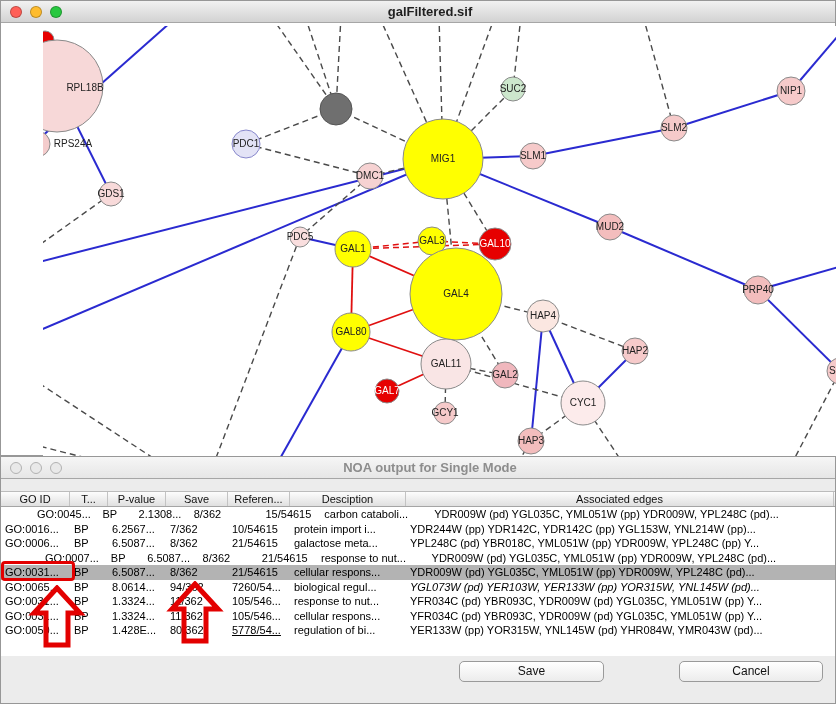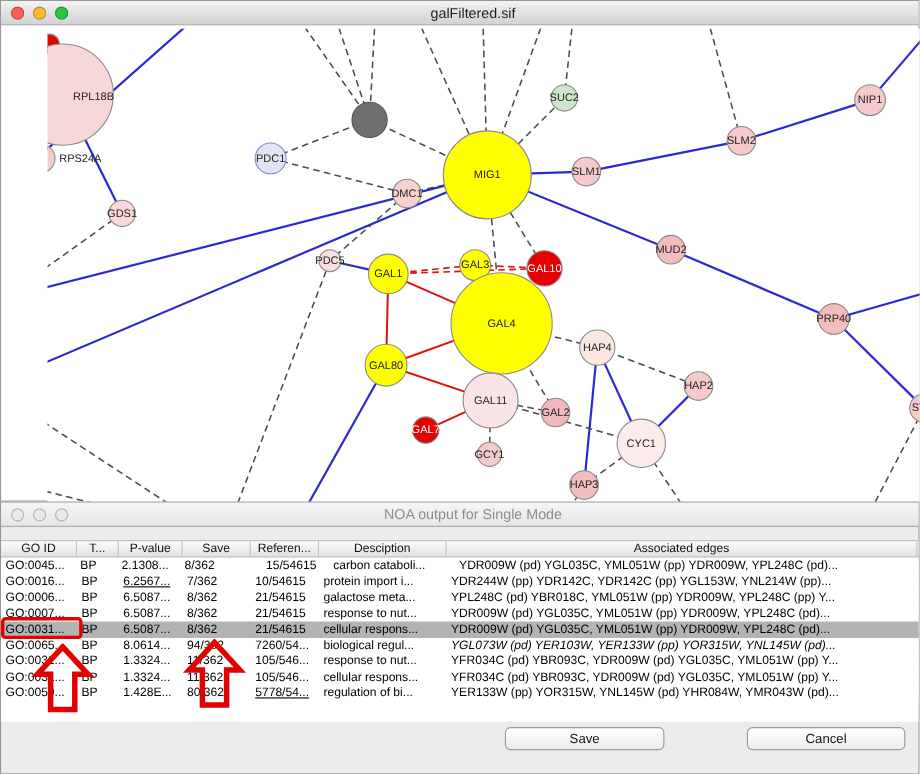--- a/index.html
+++ b/index.html
@@ -4,21 +4,21 @@
 <style>
   * { box-sizing: border-box; margin: 0; padding: 0; }
   body { font-family: "Liberation Sans", sans-serif; background: #c9c9c9; }
   .screen { position: relative; width: 836px; height: 704px; background: #d6d6d6; overflow: hidden; }
 
   .window { position: absolute; left: 0; width: 836px; }
   #network-window { top: 0; height: 456px; background: #fff; border: 1px solid #979797; }
   #table-window { top: 456px; height: 248px; background: #ececec; border: 1px solid #979797; }
 
   .titlebar { height: 22px; background: linear-gradient(#f2f2f2, #d2d2d2); border-bottom: 1px solid #a6a6a6; position: relative; text-align: center; }
-  .titlebar .title { font-size: 13px; line-height: 22px; color: #1f1f1f; font-weight: normal; padding-left: 24px; }
+  .titlebar .title { font-size: 13px; line-height: 22px; color: #1f1f1f; font-weight: bold; padding-left: 24px; }
   .titlebar.inactive { background: linear-gradient(#f6f6f6, #e6e6e6); }
   .titlebar.inactive .title { color: #8d8d8d; }
   .lights { position: absolute; left: 9px; top: 5px; display: flex; gap: 8px; }
   .light { width: 12px; height: 12px; border-radius: 50%; border: 1px solid rgba(0,0,0,0.25); }
   .light.red { background: #ff5f57; }
   .light.yellow { background: #febc2e; }
   .light.green { background: #28c840; }
   .light.gray { background: #e9e9e9; border-color: #b2b2b2; }
 
   #network-canvas { position: absolute; top: 25px; left: 0; width: 834px; height: 432px; background: #ffffff; overflow: hidden; margin-left: 42px; }
@@ -249,48 +249,48 @@
           <div class="th" style="width: 69px;">GO ID</div>
           <div class="th" style="width: 38px;">T...</div>
           <div class="th" style="width: 58px;">P-value</div>
           <div class="th" style="width: 62px;">Save</div>
           <div class="th" style="width: 62px;">Referen...</div>
           <div class="th" style="width: 116px;">Desciption</div>
           <div class="th" style="width: 428px;">Associated edges</div>
         </div>
       <div class="tbody" id="noa-tbody">
           <div class="tr">
-            <div class="td" style="width: 69px;">GO:0045...</div>
+            <div class="td" style="width: 69px; margin-left: 32px;">GO:0045...</div>
             <div class="td" style="width: 38px;">BP</div>
             <div class="td" style="width: 58px;">2.1308...</div>
             <div class="td" style="width: 62px;">8/362</div>
             <div class="td" style="width: 62px; margin-left: 13px;">15/54615</div>
             <div class="td" style="width: 116px;">carbon cataboli...</div>
             <div class="td" style="width: 428px;">YDR009W (pd) YGL035C, YML051W (pp) YDR009W, YPL248C (pd)...</div>
           </div>
           <div class="tr">
             <div class="td" style="width: 69px;">GO:0016...</div>
             <div class="td" style="width: 38px;">BP</div>
-            <div class="td" style="width: 58px; text-decoration: underline;">6.2567...</div>
+            <div class="td" style="width: 58px;">6.2567...</div>
             <div class="td" style="width: 62px;">7/362</div>
             <div class="td" style="width: 62px;">10/54615</div>
             <div class="td" style="width: 116px;">protein import i...</div>
             <div class="td" style="width: 428px;">YDR244W (pp) YDR142C, YDR142C (pp) YGL153W, YNL214W (pp)...</div>
           </div>
           <div class="tr">
             <div class="td" style="width: 69px;">GO:0006...</div>
             <div class="td" style="width: 38px;">BP</div>
             <div class="td" style="width: 58px;">6.5087...</div>
             <div class="td" style="width: 62px;">8/362</div>
             <div class="td" style="width: 62px;">21/54615</div>
             <div class="td" style="width: 116px;">galactose meta...</div>
             <div class="td" style="width: 428px;">YPL248C (pd) YBR018C, YML051W (pp) YDR009W, YPL248C (pp) Y...</div>
           </div>
           <div class="tr">
-            <div class="td" style="width: 69px;">GO:0007...</div>
+            <div class="td" style="width: 69px; margin-left: 40px;">GO:0007...</div>
             <div class="td" style="width: 38px;">BP</div>
             <div class="td" style="width: 58px;">6.5087...</div>
             <div class="td" style="width: 62px;">8/362</div>
             <div class="td" style="width: 62px;">21/54615</div>
             <div class="td" style="width: 116px;">response to nut...</div>
             <div class="td" style="width: 428px;">YDR009W (pd) YGL035C, YML051W (pp) YDR009W, YPL248C (pd)...</div>
           </div>
           <div class="tr selected">
             <div class="td" style="width: 69px;">GO:0031...</div>
             <div class="td" style="width: 38px;">BP</div>

